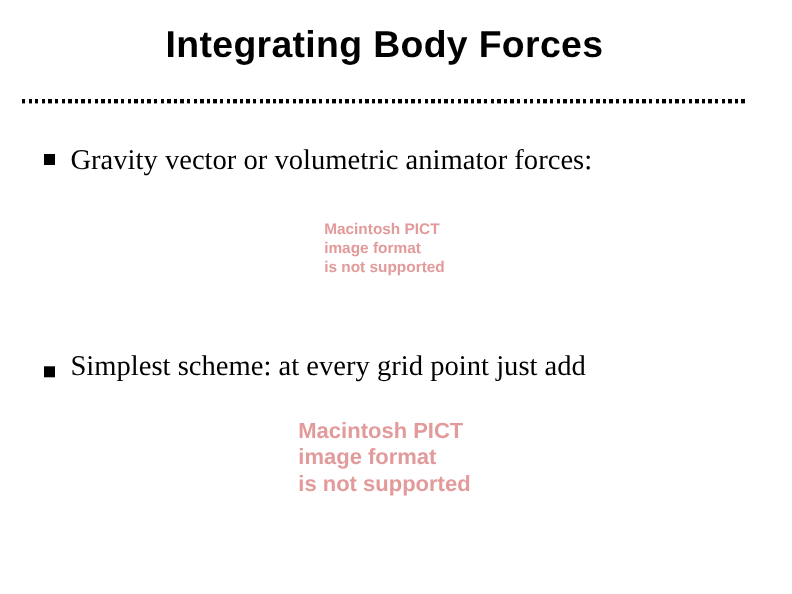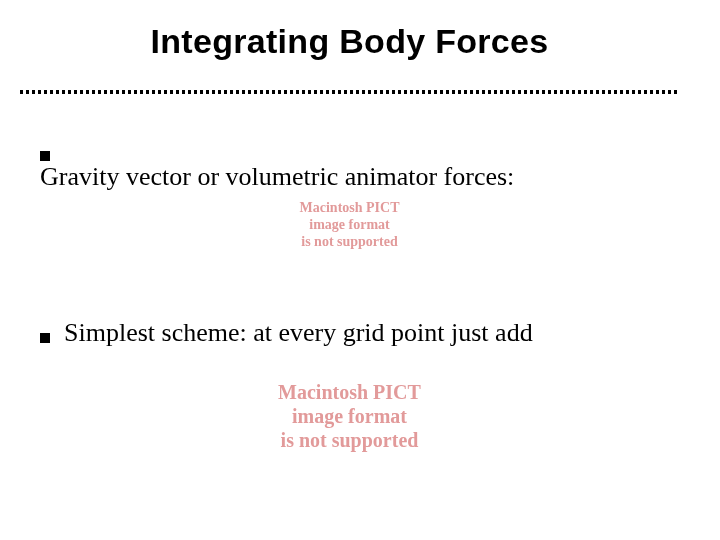--- a/index.html
+++ b/index.html
@@ -42,43 +42,43 @@
       transparent 6px
     );
   }
   .bullet-row {
     position: absolute;
     left: 40px;
     right: 30px;
     display: flex;
     align-items: flex-start;
   }
-  .bullet-row.b1 { top: 141px; flex-direction: column; }
+  .bullet-row.b1 { top: 130px; }
   .bullet-row.b2 { top: 317px; align-items: center; }
   .bullet-icon {
     flex: 0 0 auto;
     width: 10px;
     height: 10px;
     margin-top: 10px;
     margin-right: 14px;
     background: #000;
   }
   .bullet-text {
     font-family: Georgia, "Times New Roman", serif;
     font-size: 26px;
     color: #000;
     line-height: 1.25;
     font-weight: 500;
   }
   .pict-placeholder {
     position: absolute;
     left: 50%;
     transform: translateX(-50%);
-    text-align: center;
-    font-family: Liberation Serif, serif;
+    text-align: left;
+    font-family: Liberation Sans, sans-serif;
     font-weight: bold;
     line-height: 1.2;
   }
   .pict1 {
     top: 200px;
     color: #e29a9a;
     font-size: 14px;
   }
   .pict2 {
     top: 380px;

